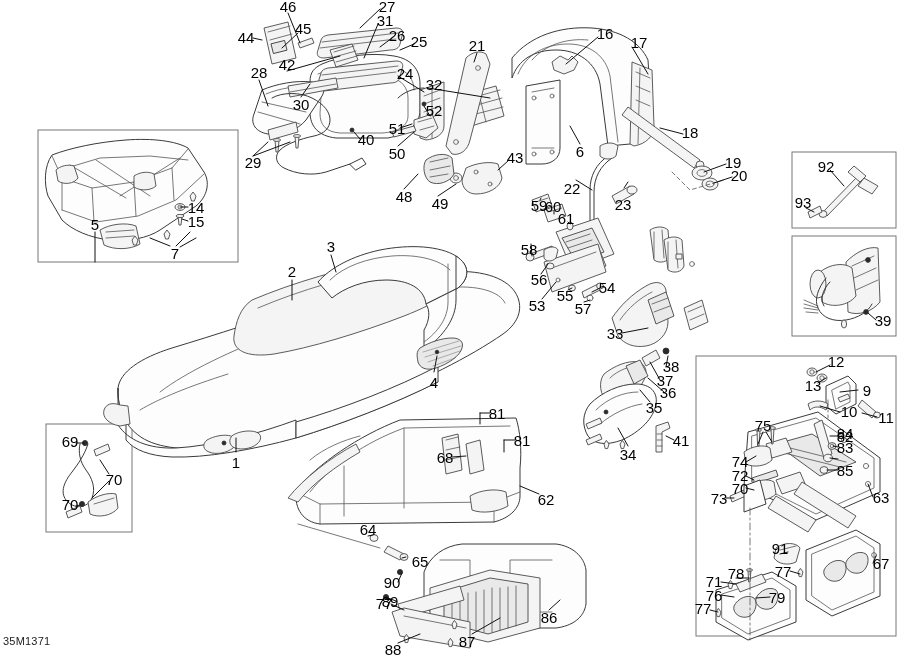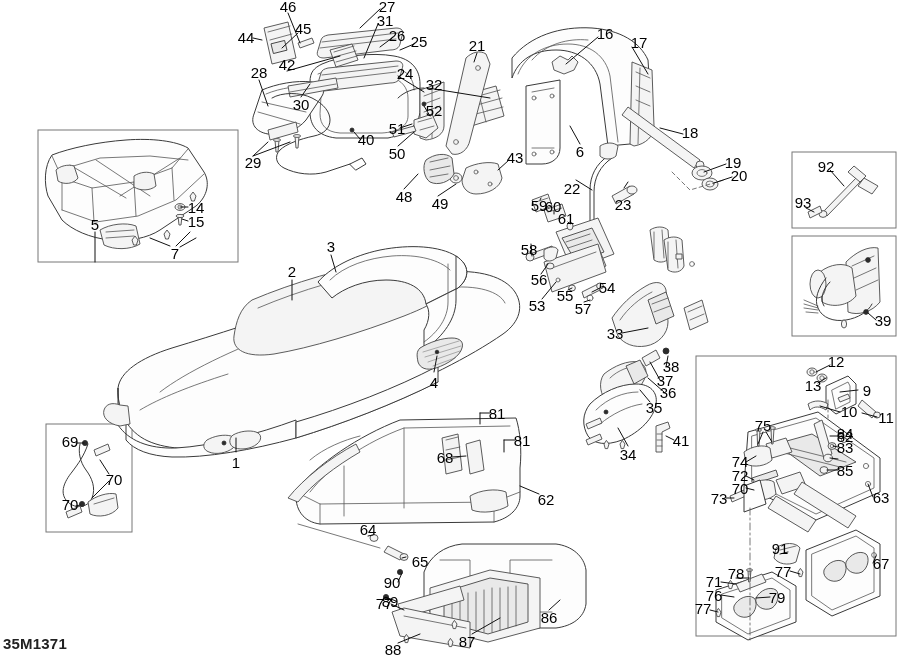--- a/index.html
+++ b/index.html
@@ -12,22 +12,22 @@
   .ln2{fill:none;stroke:#555;stroke-width:.8;stroke-linejoin:round;stroke-linecap:round;}
   .lnf{fill:#fdfdfd;stroke:#3a3a3a;stroke-width:1;stroke-linejoin:round;}
   .lnf2{fill:#f4f4f4;stroke:#4a4a4a;stroke-width:.9;stroke-linejoin:round;}
   .lnf3{fill:#e9e9e9;stroke:#444;stroke-width:.9;stroke-linejoin:round;}
   .dk{fill:#2b2b2b;stroke:#2b2b2b;stroke-width:.8;}
   .lead{fill:none;stroke:#111;stroke-width:1;stroke-linecap:round;}
   .box{fill:none;stroke:#777;stroke-width:1;}
   .lbl{position:absolute;font-size:15px;line-height:1;color:#000;
        font-family:"Liberation Sans",sans-serif;white-space:nowrap;
        transform:translate(-50%,-50%);}
-  #diagcode{position:absolute;left:3px;top:636px;font-size:15px;color:#222;
-            transform:none;letter-spacing:.2px;font-weight:bold;}
+  #diagcode{position:absolute;left:3px;top:636px;font-size:11px;color:#222;
+            transform:none;letter-spacing:.2px;}
 </style>
 </head>
 <body>
 
 <div id="stage">
 
   <svg class="art" viewBox="0 0 900 657">
 
     <g>
       <rect class="box" x="38" y="130" width="200" height="132"></rect>

